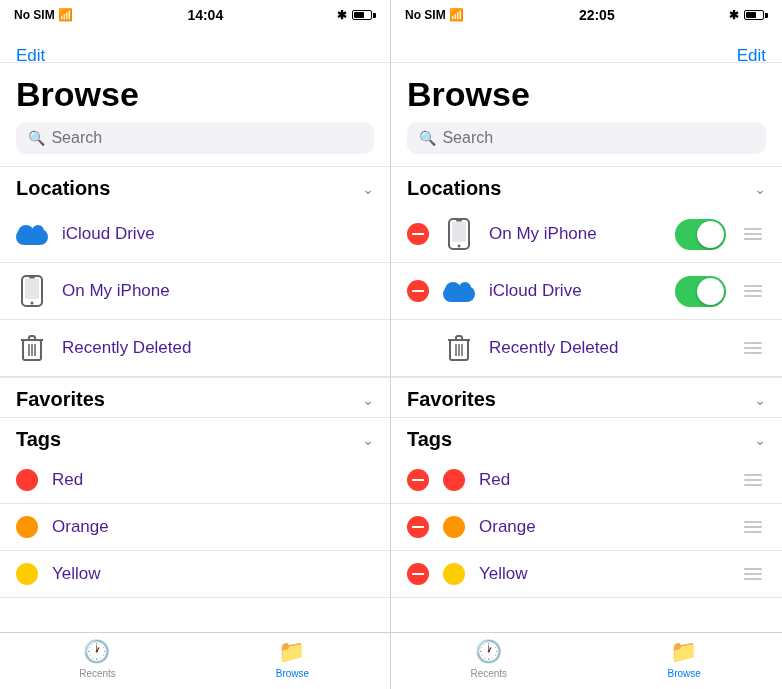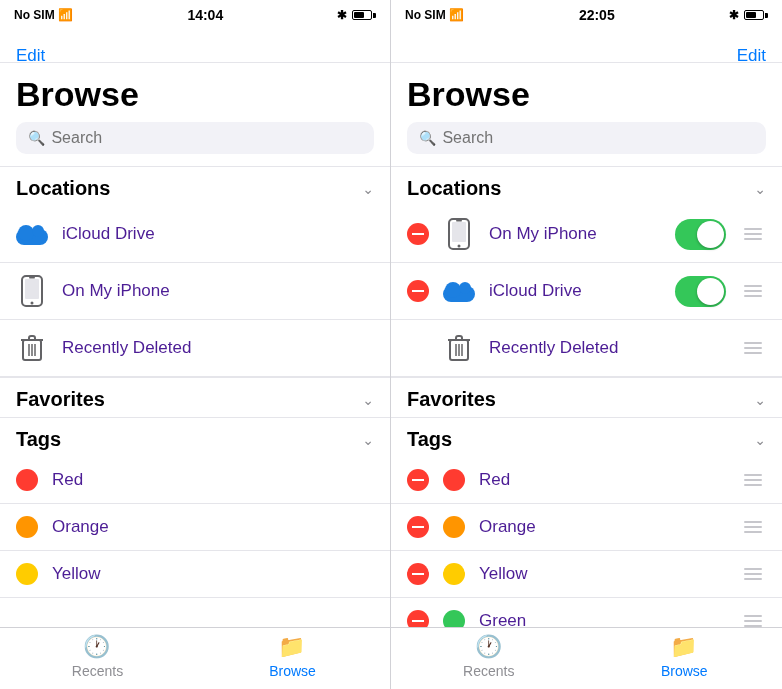--- a/index.html
+++ b/index.html
@@ -203,21 +203,21 @@
     }
     .tab-item {
       flex: 1;
       display: flex;
       flex-direction: column;
       align-items: center;
       gap: 3px;
       cursor: pointer;
     }
     .tab-icon { font-size: 22px; }
-    .tab-label { font-size: 14px; }
+    .tab-label { font-size: 10px; }
     .tab-item.active .tab-label { color: #007aff; }
     .tab-item.active .tab-icon { color: #007aff; }
     .tab-item:not(.active) .tab-label { color: #8e8e93; }
     .tab-item:not(.active) .tab-icon { color: #8e8e93; }
 
     
     .battery-icon {
       display: inline-flex;
       align-items: center;
     }
@@ -492,30 +492,20 @@
       <div class="minus-btn"></div>
       <div class="tag-dot" style="background:#ffcc00;"></div>
       <span class="list-item-label">Yellow</span>
       <div class="drag-handle">
         <div class="drag-line"></div>
         <div class="drag-line"></div>
         <div class="drag-line"></div>
       </div>
     </div>
 
-    <div class="list-item-edit">
-      <div class="minus-btn"></div>
-      <div class="tag-dot" style="background:#34c759;"></div>
-      <span class="list-item-label">Green</span>
-      <div class="drag-handle">
-        <div class="drag-line"></div>
-        <div class="drag-line"></div>
-        <div class="drag-line"></div>
-      </div>
-    </div>
   </div>
 
   <div class="tab-bar">
     <div class="tab-item">
       <span class="tab-icon">🕐</span>
       <span class="tab-label" style="color:#8e8e93;">Recents</span>
     </div>
     <div class="tab-item active">
       <span class="tab-icon">📁</span>
       <span class="tab-label" style="color:#007aff;">Browse</span>

